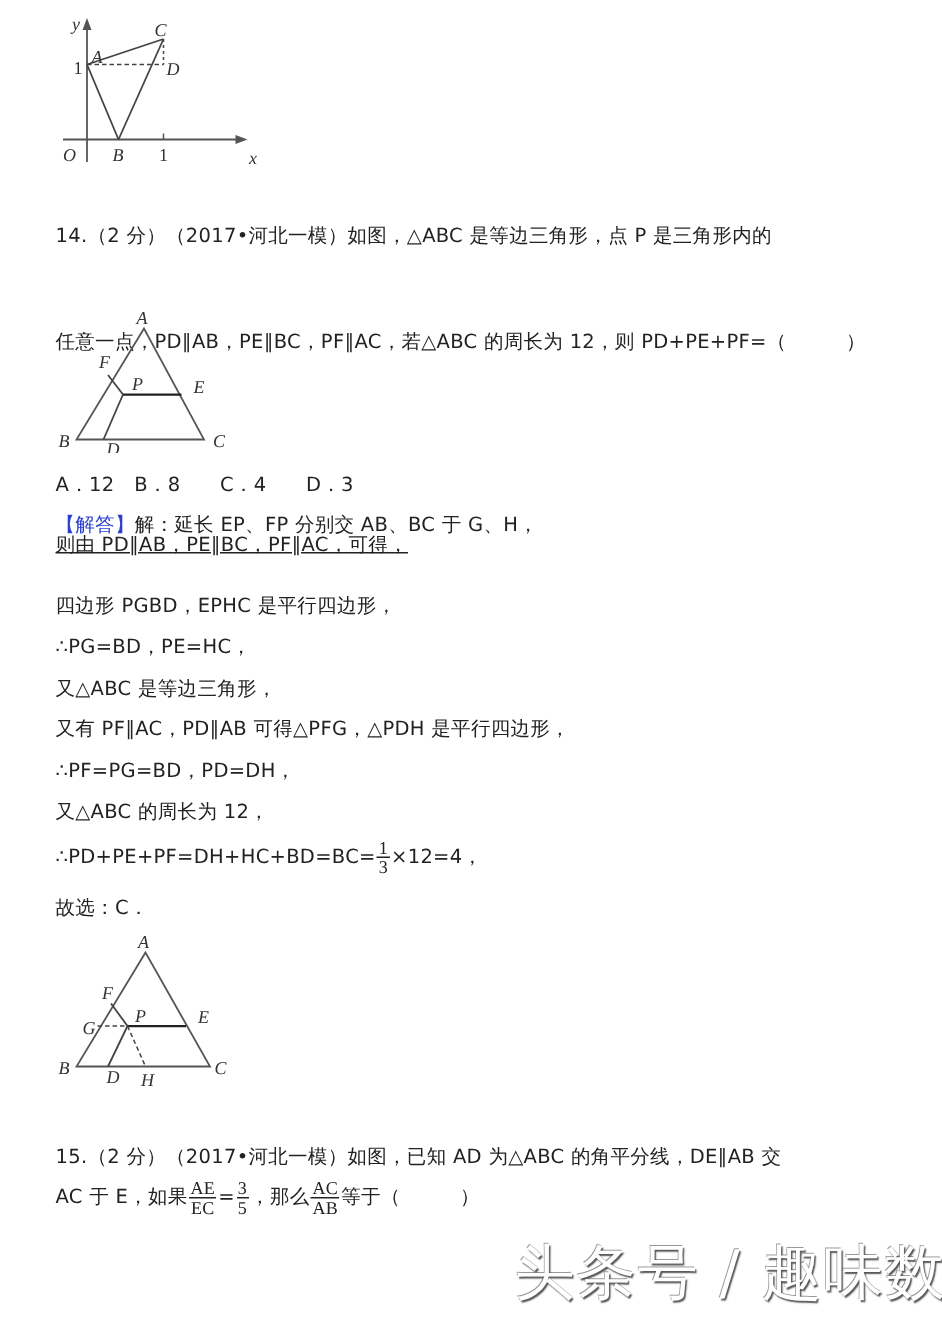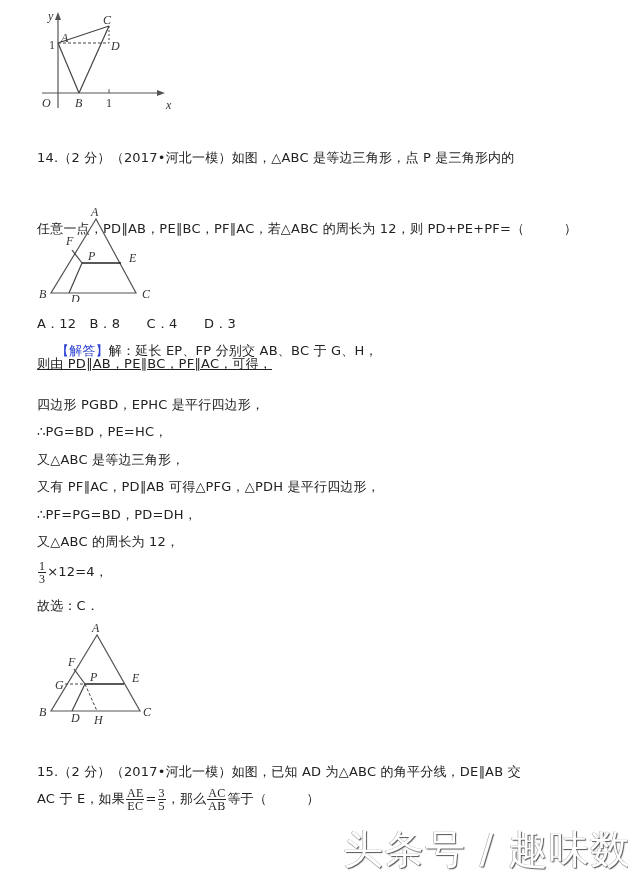--- a/index.html
+++ b/index.html
@@ -6,21 +6,21 @@
   body {
     width: 628px; height: 879px; position: relative; overflow: hidden;
     font-family: "DejaVu Sans", "Liberation Sans", sans-serif;
     color: #222222;
   }
   .line {
     position: absolute; left: 37px;
     font-size: 13px; line-height: 16px; white-space: nowrap;
     letter-spacing: 0.2px;
   }
-  .ans-label { color: #2a3fd0; font-weight: normal; margin-left: 19px; }
+  .ans-label { color: #2a3fd0; font-weight: normal; }
   .frac {
     display: inline-block; vertical-align: middle; text-align: center;
     font-family: "Liberation Serif", serif; font-size: 12px; line-height: 12px;
     margin: 0 1px;
   }
   .frac .num { display: block; border-bottom: 1px solid #222; padding: 0 1px; }
   .frac .den { display: block; padding: 0 1px; }
   .fig { position: absolute; }
   .fig svg text { font-family: "Liberation Serif", serif; font-style: italic; font-size: 12px; fill: #333; }
   .fig svg text.up { font-style: normal; }
@@ -87,21 +87,21 @@
 </div>
 <div class="line" style="top:356px;text-decoration:underline;">则由 PD∥AB，PE∥BC，PF∥AC，可得，</div>
 <div class="line" style="top:397px;">四边形 PGBD，EPHC 是平行四边形，</div>
 <div class="line" style="top:424px;">∴PG=BD，PE=HC，</div>
 <div class="line" style="top:452px;">又△ABC 是等边三角形，</div>
 <div class="line" style="top:479px;">又有 PF∥AC，PD∥AB 可得△PFG，△PDH 是平行四边形，</div>
 <div class="line" style="top:507px;">∴PF=PG=BD，PD=DH，</div>
 <div class="line" style="top:534px;">又△ABC 的周长为 12，</div>
 
 <div class="line" style="top:558px; line-height:28px;">
-  <span class="frac"><span class="num">1</span><span class="den">3</span></span><span>×12=4，</span>
+  <span>∴PD+PE+PF=DH+HC+BD=BC=</span><span class="frac"><span class="num">1</span><span class="den">3</span></span><span>×12=4，</span>
 </div>
 
 <div class="line" style="top:598px;">故选：C．</div>
 
 <div class="fig" style="left:36px; top:618px;">
   <svg width="120" height="110" viewBox="0 0 120 110">
     <polygon points="61,17 15,93 104,93" fill="none" stroke="#555" stroke-width="1.2"></polygon>
     <line x1="38" y1="51" x2="49" y2="66" stroke="#444" stroke-width="1.2"></line>
     <line x1="49" y1="66" x2="88" y2="66" stroke="#222" stroke-width="1.5"></line>
     <line x1="49" y1="66" x2="36" y2="93" stroke="#444" stroke-width="1.2"></line>

